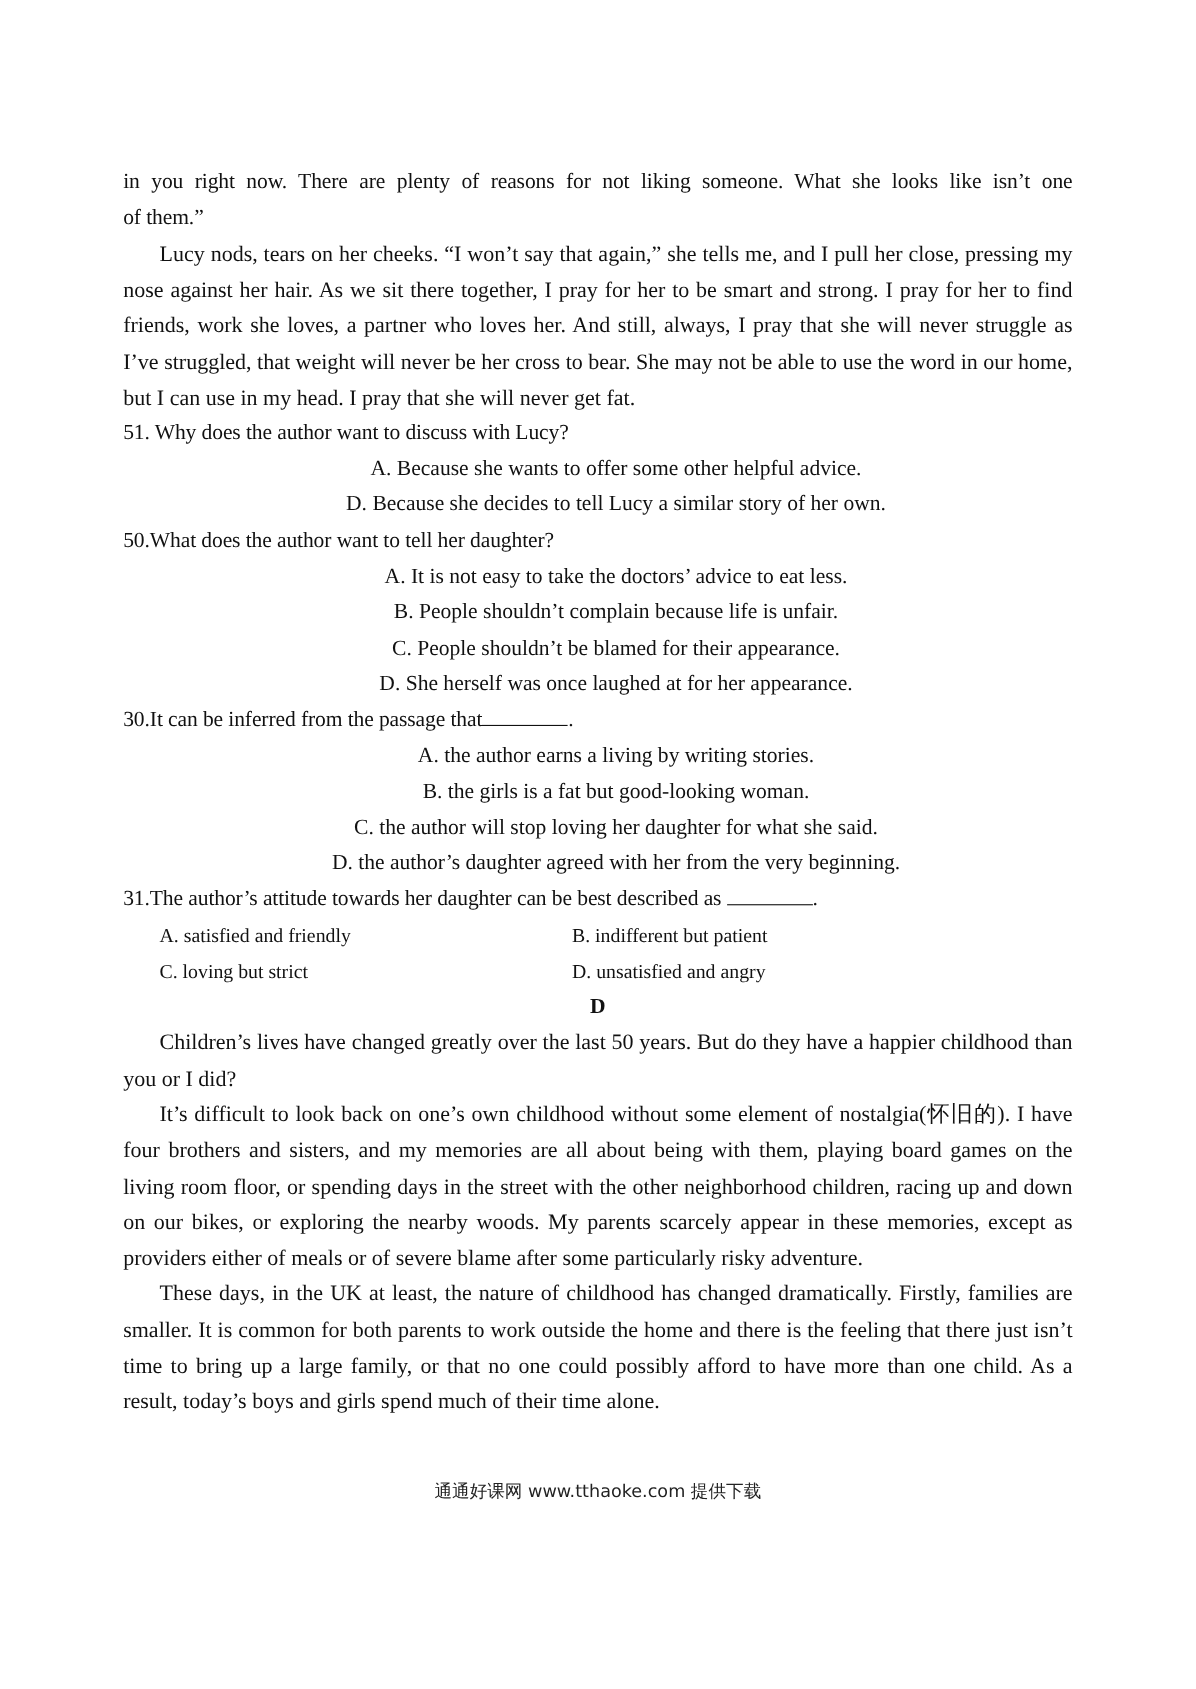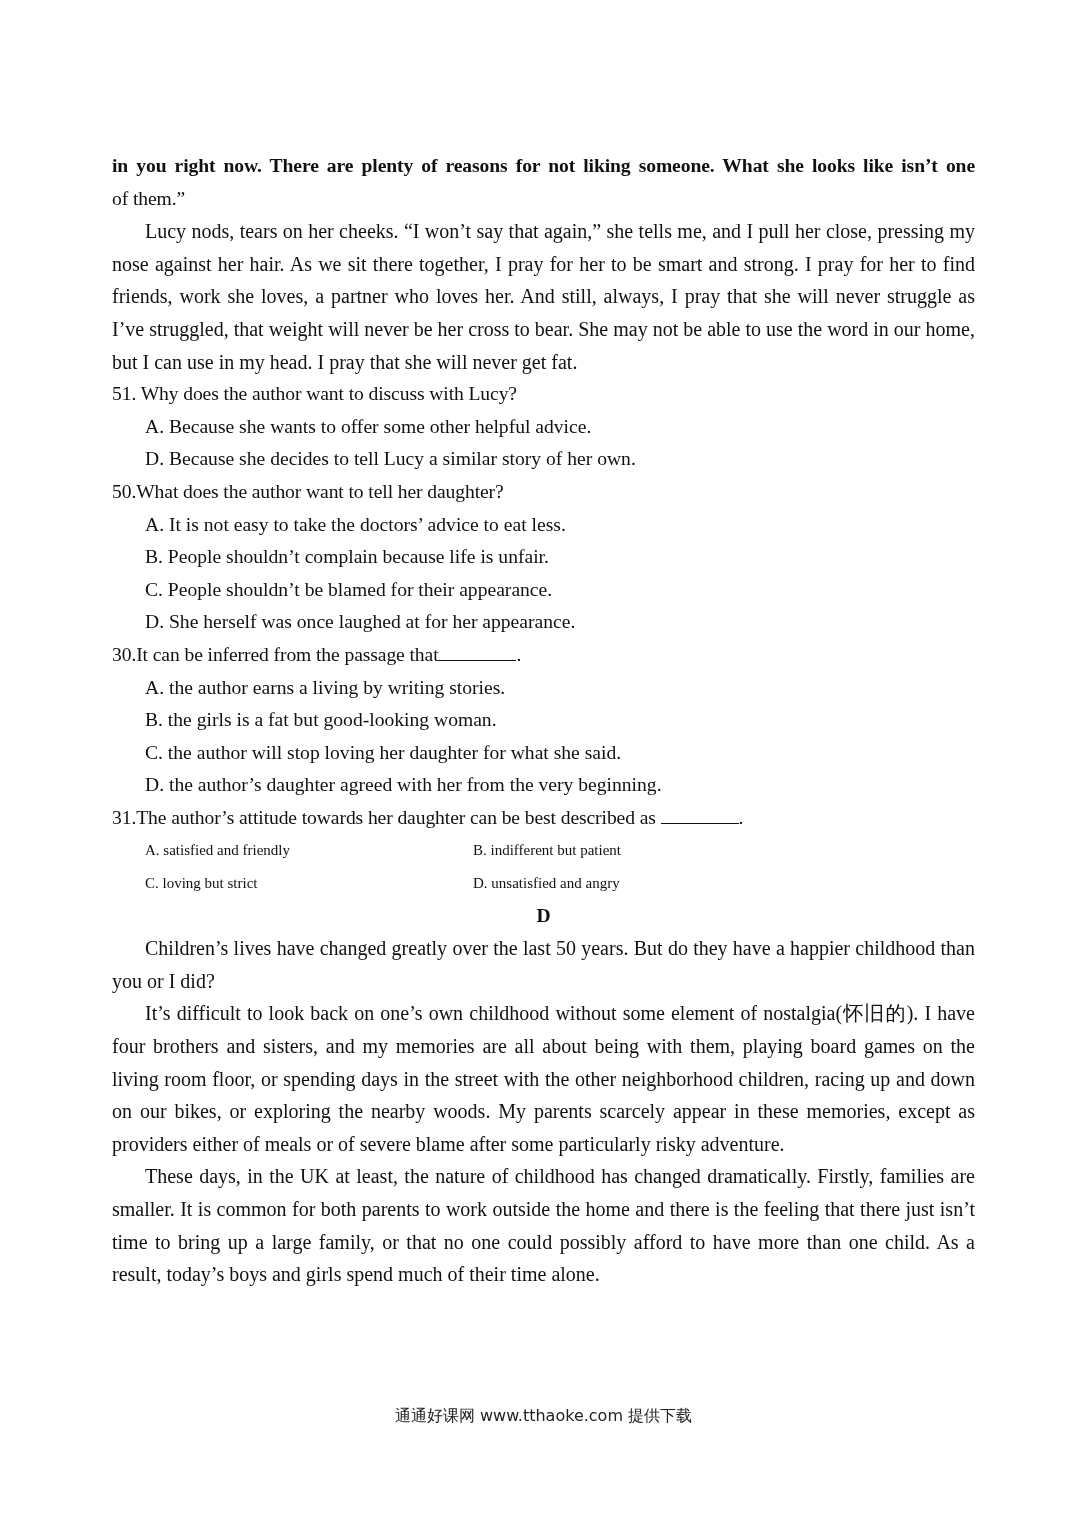--- a/index.html
+++ b/index.html
@@ -8,35 +8,35 @@
       font-family: "Liberation Serif", "DejaVu Serif", serif;
       color: #111111;
     }
     .page { position: absolute; left: 112px; top: 150px; width: 863px; }
     .line {
       font-size: 19.6px; line-height: 32.6px; height: 32.6px;
       white-space: nowrap; letter-spacing: -0.1px;
     }
     .para { font-size: 20px; line-height: 32.6px; text-align: justify; }
     .indent { text-indent: 33px; }
-    .opt { padding-left: 33px; font-size: 19.6px; line-height: 32.6px; height: 32.6px; white-space: nowrap; }
-    .opt-row { display: flex; font-size: 15px; line-height: 32.6px; height: 32.6px; }
+    .opt { padding-left: 33px; font-size: 19.6px; line-height: 32.6px; height: 32.6px; white-space: nowrap; text-align: center; }
+    .opt-row { display: flex; font-size: 18px; line-height: 32.6px; height: 32.6px; gap: 47px; }
     .opt-row .c1 { padding-left: 33px; width: 328px; }
     .section-title { text-align: center; font-weight: bold; font-size: 19.6px; line-height: 32.6px; padding-right: 0; }
     .footer {
-      position: absolute; left: 0; width: 1087px; top: 1406px; text-align: center;
+      position: absolute; left: 0; width: 1087px; top: 1346px; text-align: center;
       font-family: "DejaVu Sans", "Liberation Sans", sans-serif; font-size: 16px; color: #222;
     }
     .blank { display: inline-block; border-bottom: 1px solid #111; width: 78px; height: 1px; vertical-align: baseline; }
   </style>
 </head>
 <body>
 
 <div class="page">
-  <div class="line" style="text-align:justify;text-align-last:justify;font-weight:bold;">in you right now. There are plenty of reasons for not liking someone. What she looks like isn’t one</div>
+  <div class="line" style="text-align:justify;text-align-last:justify;">in you right now. There are plenty of reasons for not liking someone. What she looks like isn’t one</div>
   <div class="line">of them.”</div>
   <div class="para indent">Lucy nods, tears on her cheeks. “I won’t say that again,” she tells me, and I pull her close, pressing my nose against her hair. As we sit there together, I pray for her to be smart and strong. I pray for her to find friends, work she loves, a partner who loves her. And still, always, I pray that she will never struggle as I’ve struggled, that weight will never be her cross to bear. She may not be able to use the word in our home, but I can use in my head. I pray that she will never get fat.</div>
 
   <div>
     <div class="line">51. Why does the author want to discuss with Lucy?</div>
     <div class="opt">A. Because she wants to offer some other helpful advice.</div>
     <div class="opt">D. Because she decides to tell Lucy a similar story of her own.</div>
   </div>
 
   <div>

